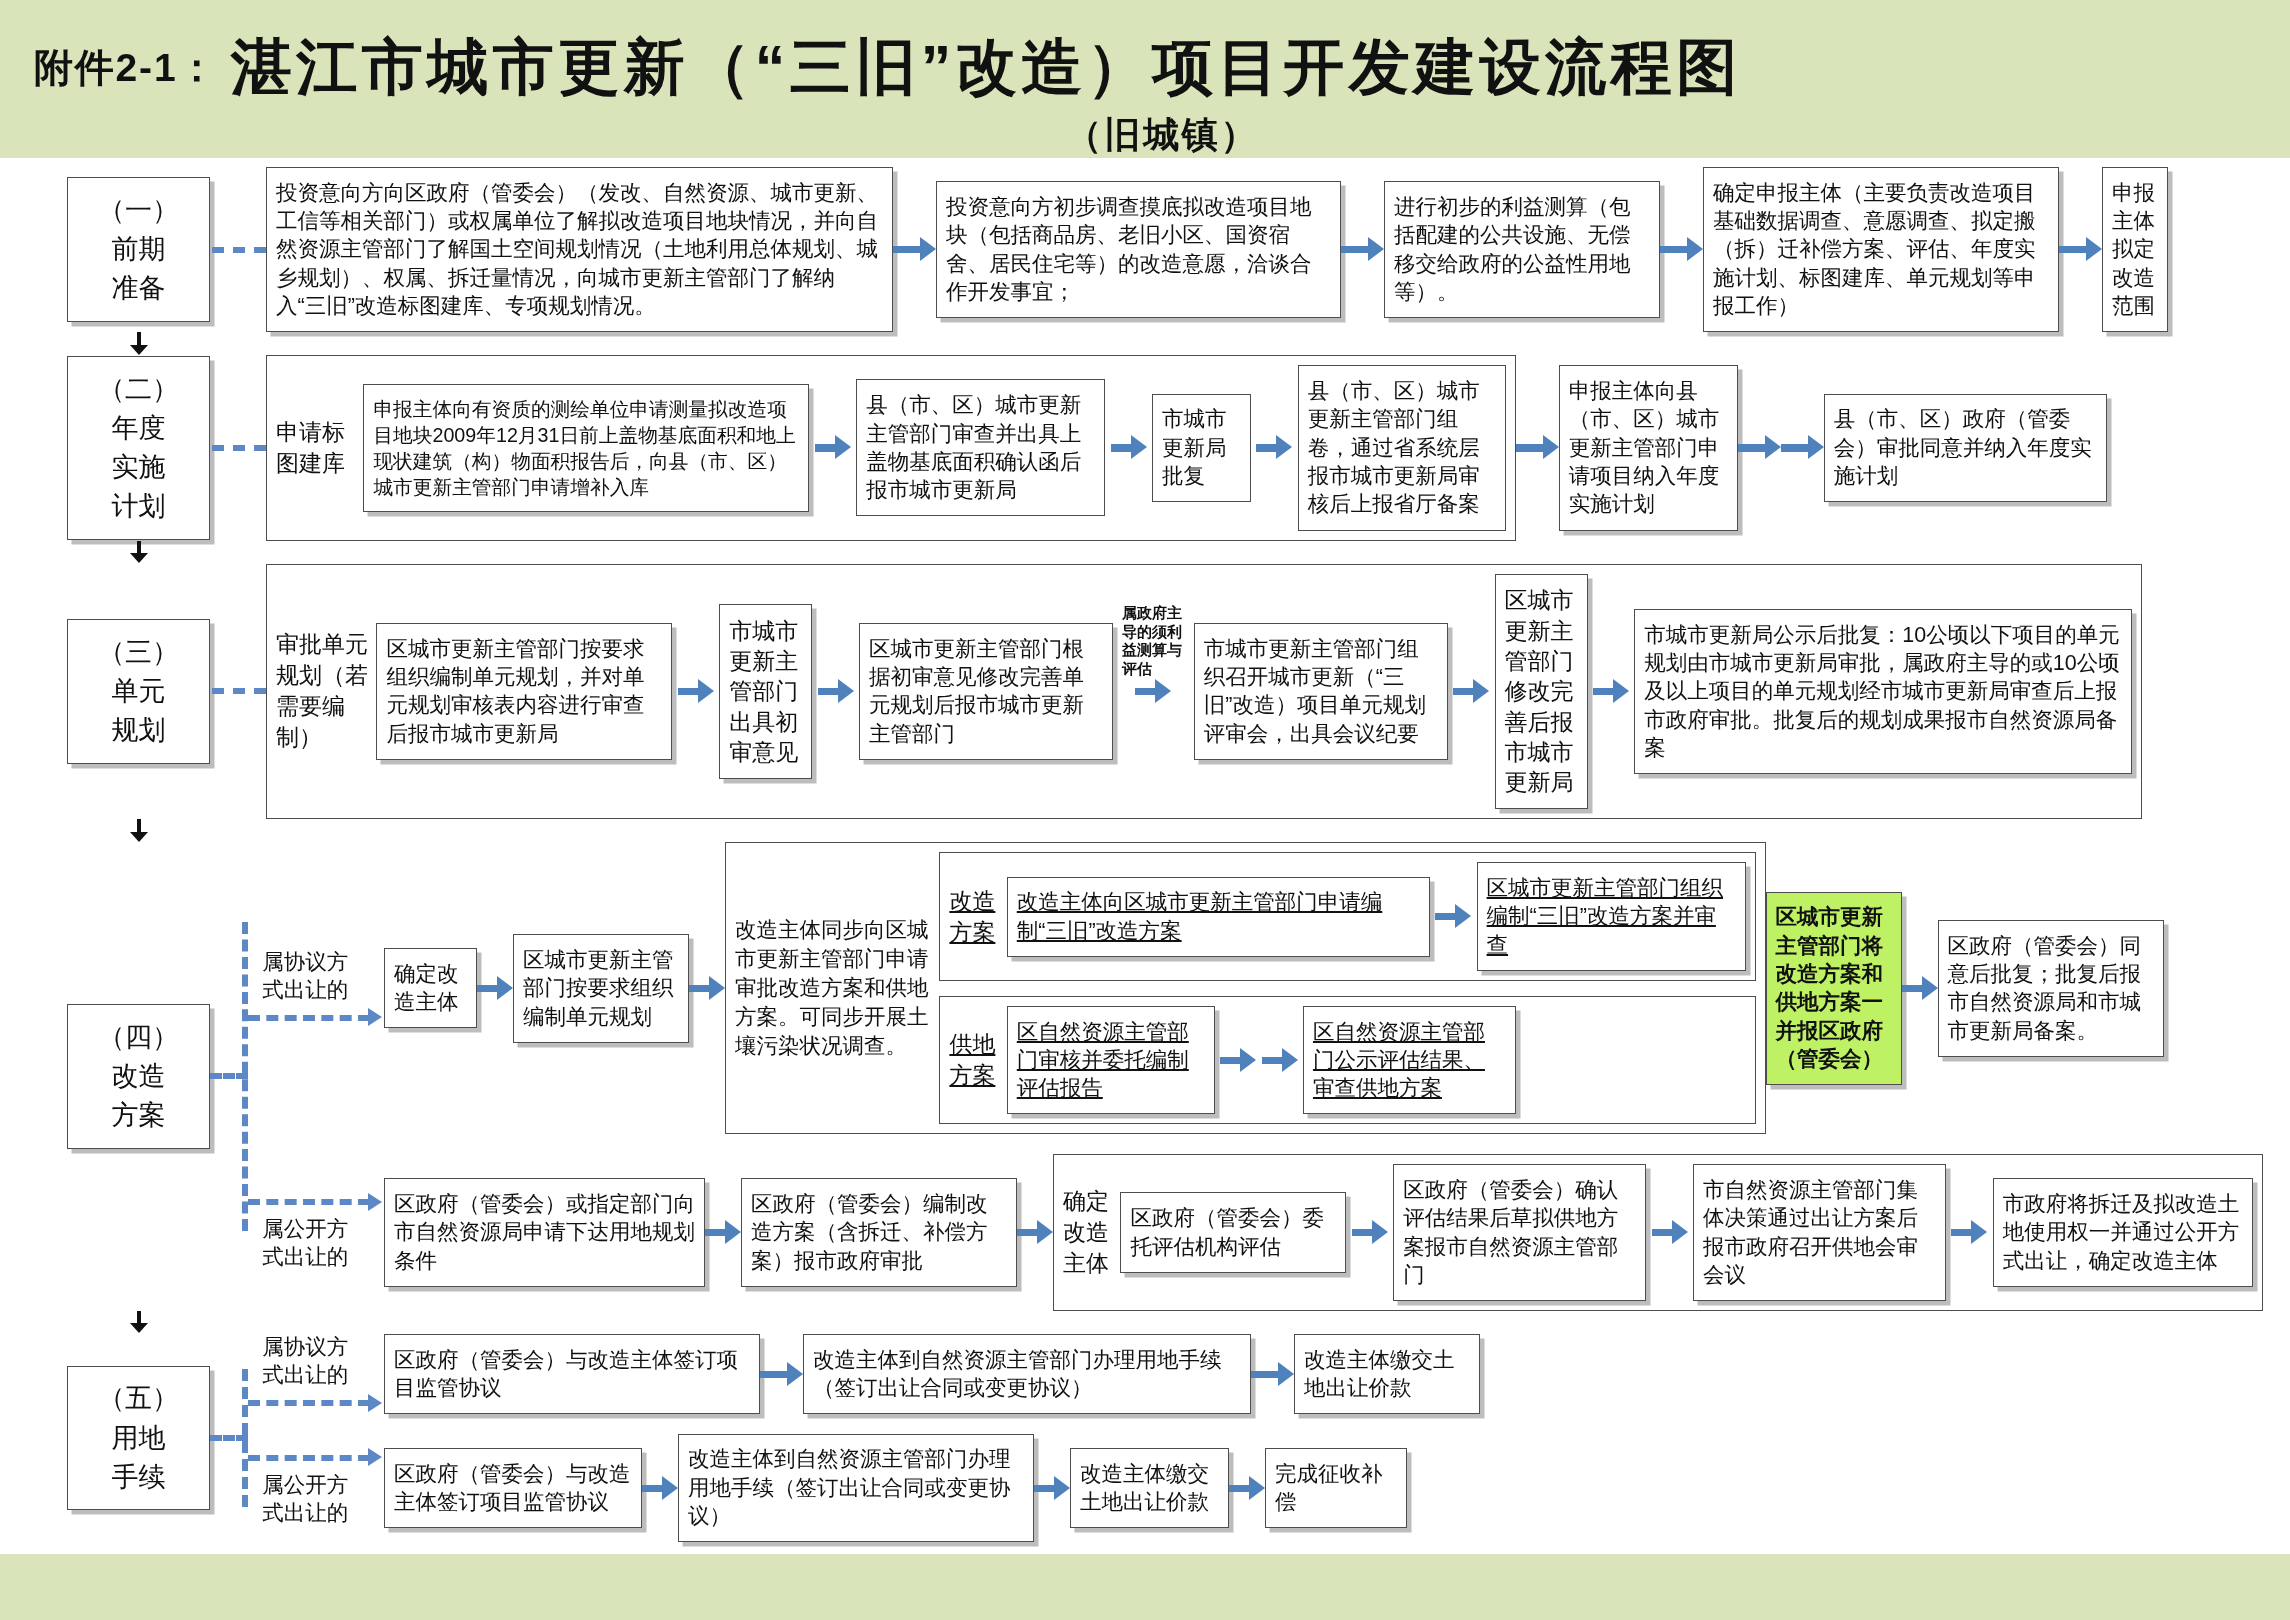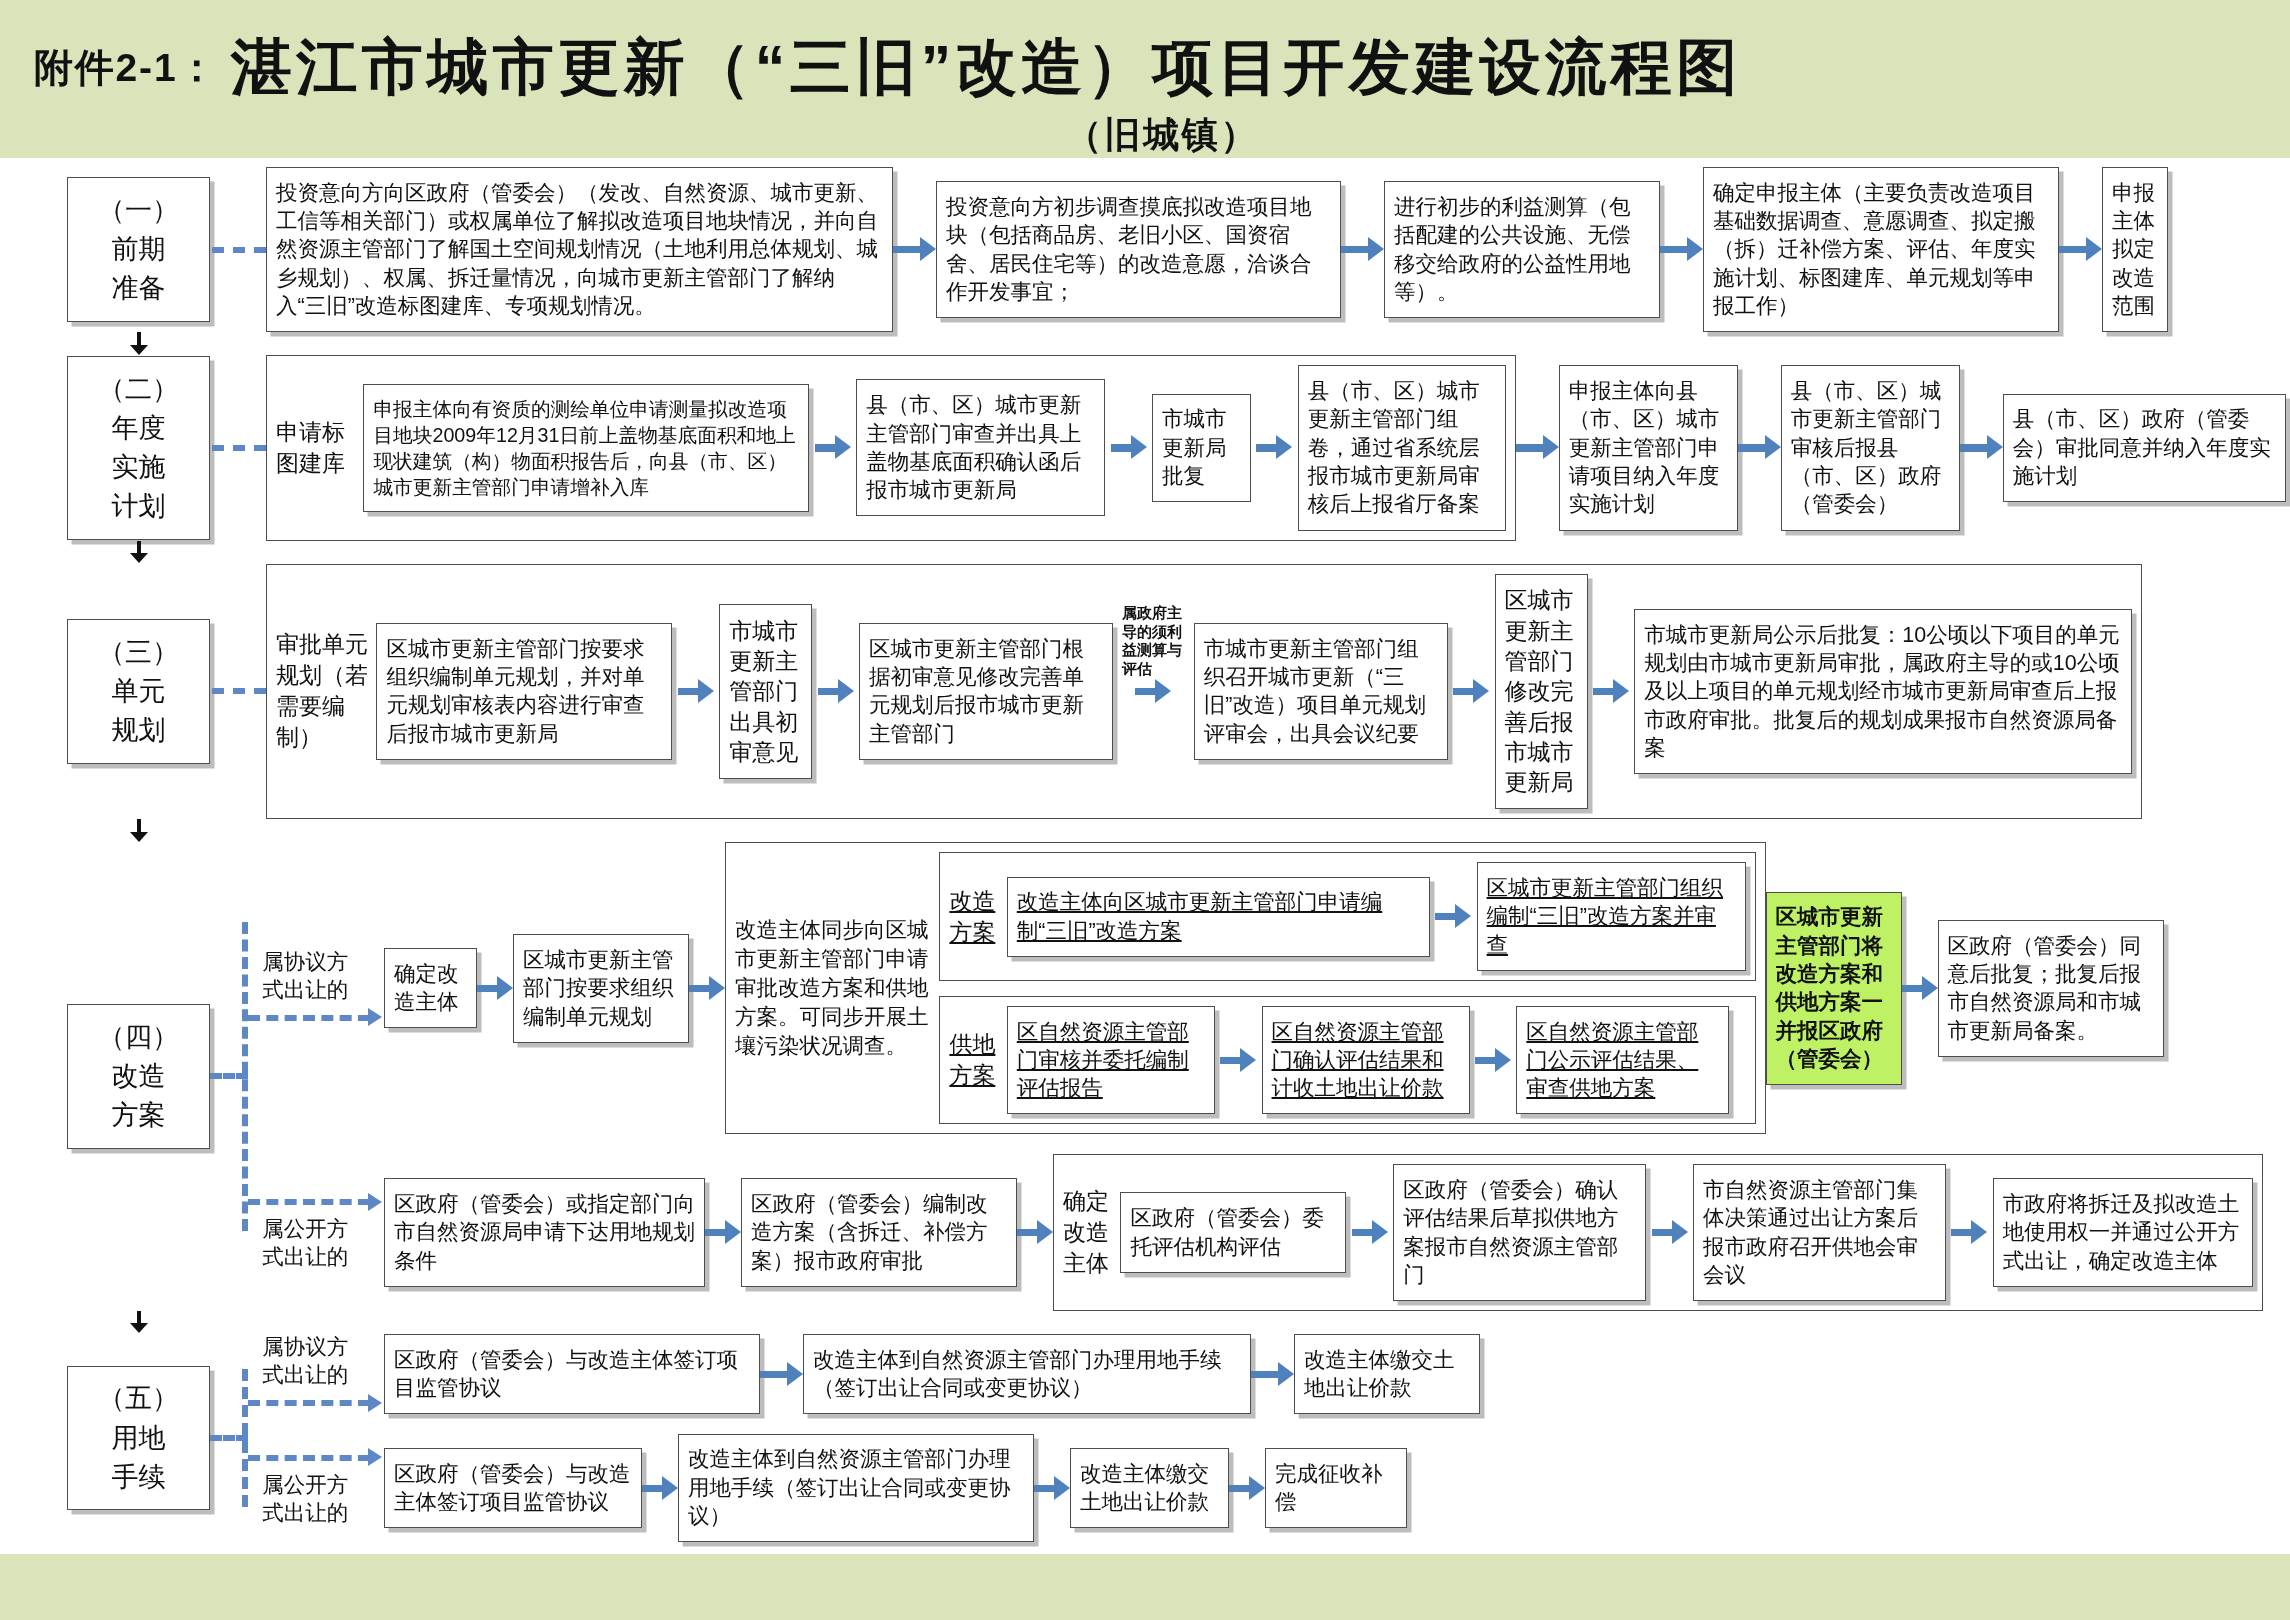--- a/index.html
+++ b/index.html
@@ -134,21 +134,20 @@
         <div class="arr short"></div>
         <div class="box noshadow" style="width:249px">县（市、区）城市更新主管部门审查并出具上盖物基底面积确认函后报市城市更新局</div>
         <div class="arr short"></div>
         <div class="box noshadow" style="width:99px">市城市更新局批复</div>
         <div class="arr short"></div>
         <div class="box noshadow" style="width:208px">县（市、区）城市更新主管部门组卷，通过省系统层报市城市更新局审核后上报省厅备案</div>
       </div>
       <div class="arr"></div>
       <div class="box" style="width:179px">申报主体向县（市、区）城市更新主管部门申请项目纳入年度实施计划</div>
       <div class="arr"></div>
-      <div class="box" style="width:179px">县（市、区）城市更新主管部门审核后报县（市、区）政府（管委会）</div>
       <div class="arr"></div>
       <div class="box" style="width:283px">县（市、区）政府（管委会）审批同意并纳入年度实施计划</div>
     </div>
 
     <div class="vconn">
         <div class="va"></div>
       </div>
 
     <div class="row">
       <div class="stage-cell">
@@ -205,21 +204,20 @@
               <div class="group" style="box-shadow:none">
                 <div class="group-label" style="width:52px">改造方案</div>
                 <div class="box" style="width:423px">改造主体向区城市更新主管部门申请编制“三旧”改造方案</div>
                 <div class="arr short"></div>
                 <div class="box" style="width:269px">区城市更新主管部门组织编制“三旧”改造方案并审查</div>
               </div>
               <div class="group" style="box-shadow:none">
                 <div class="group-label" style="width:52px">供地方案</div>
                 <div class="box" style="width:208px">区自然资源主管部门审核并委托编制评估报告</div>
                 <div class="arr short"></div>
-                <div class="box" style="width:208px">区自然资源主管部门确认评估结果和计收土地出让价款</div>
                 <div class="arr short"></div>
                 <div class="box" style="width:213px">区自然资源主管部门公示评估结果、审查供地方案</div>
               </div>
             </div>
           </div>
           <div class="box highlight" style="width:136px">区城市更新主管部门将改造方案和供地方案一并报区政府（管委会）</div>
           <div class="arr short"></div>
           <div class="box" style="width:226px">区政府（管委会）同意后批复；批复后报市自然资源局和市城市更新局备案。</div>
         </div>
 

